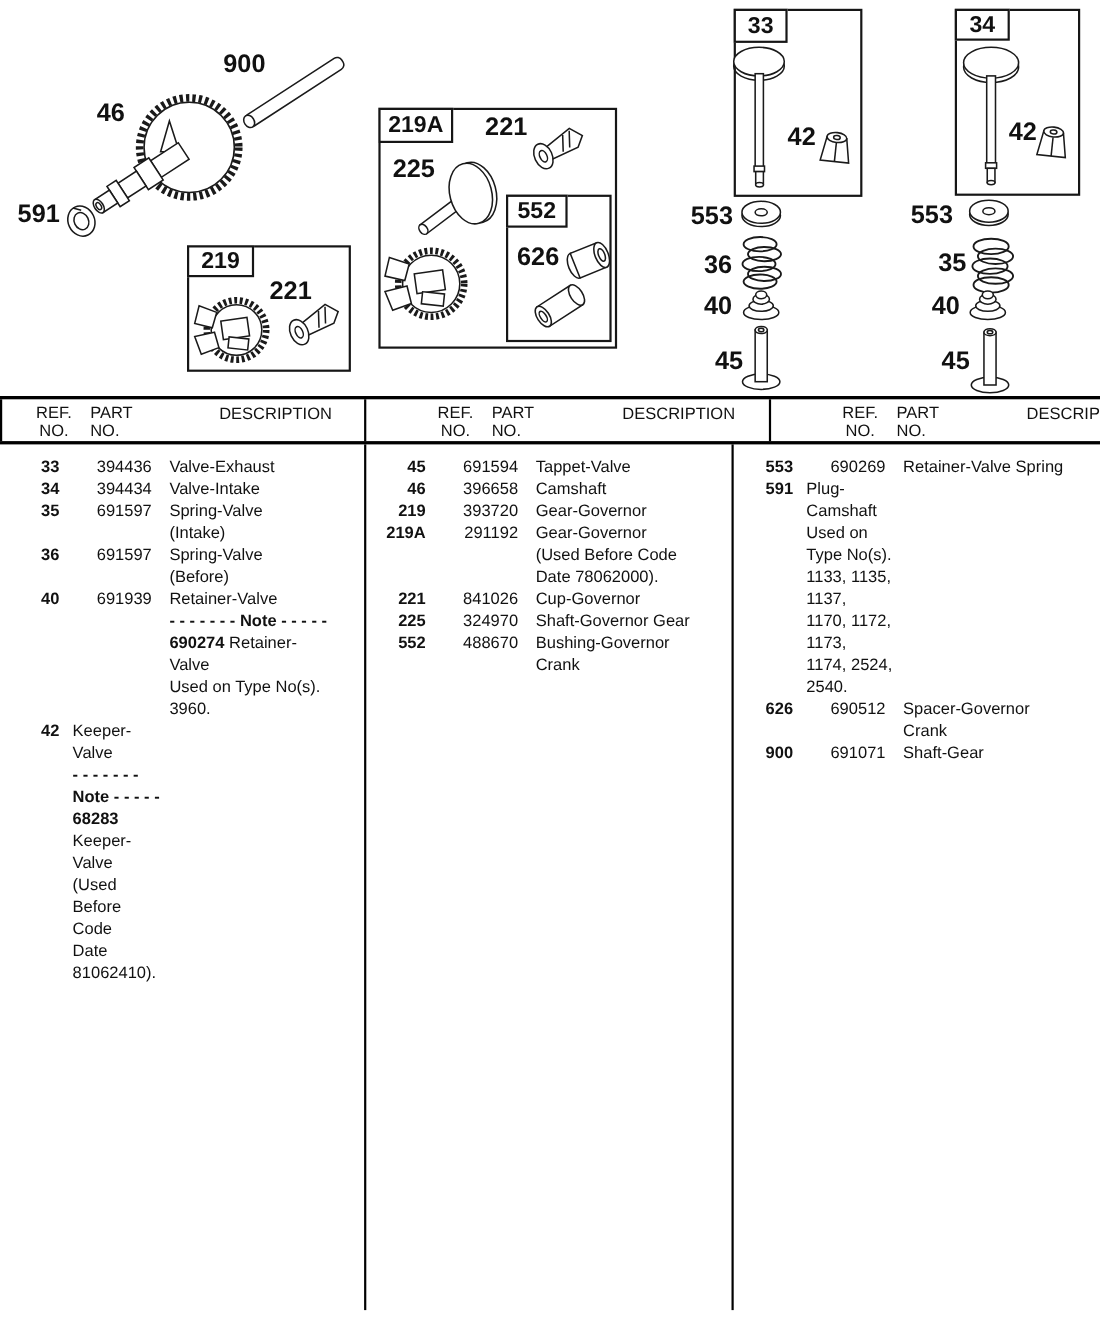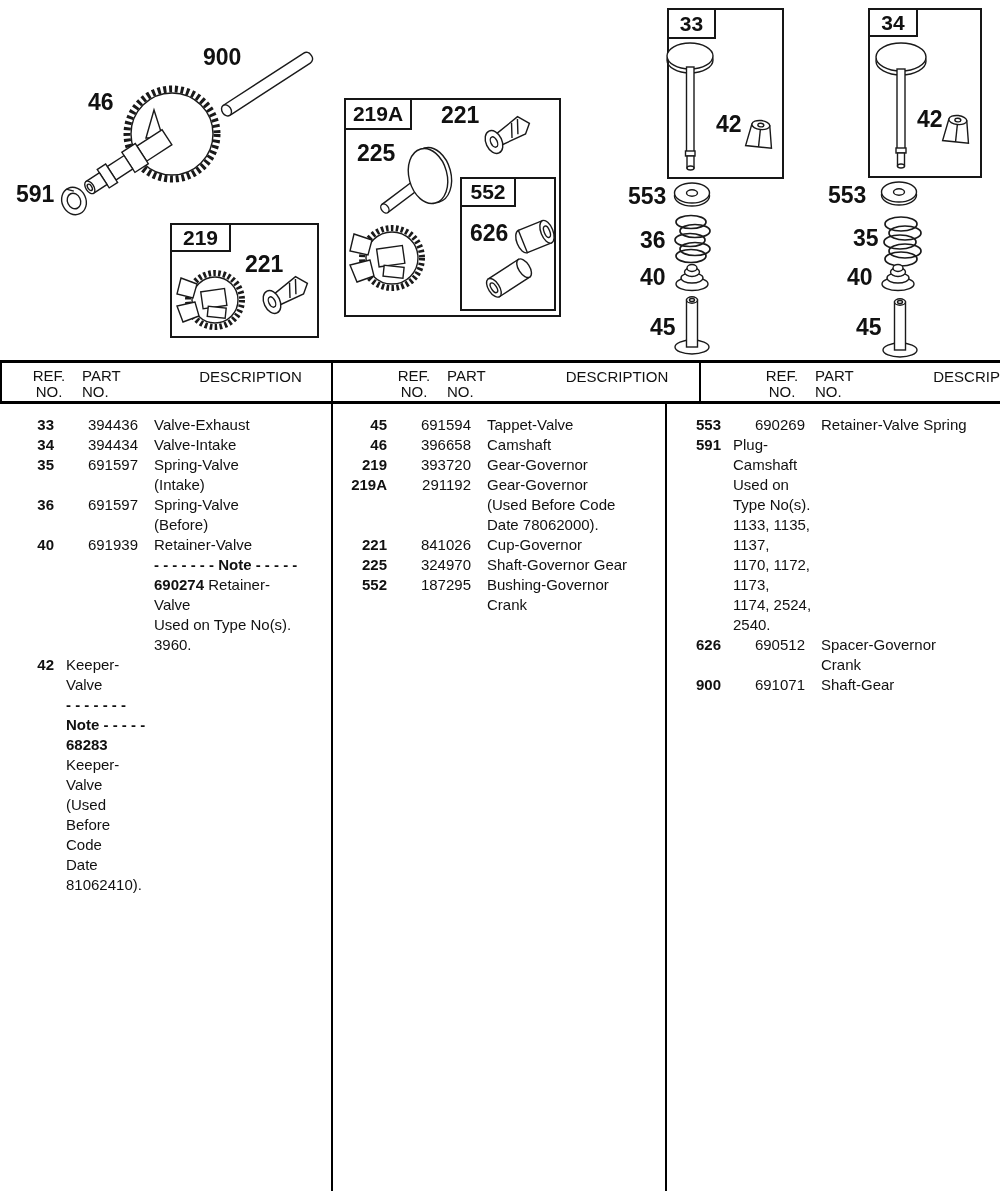--- a/index.html
+++ b/index.html
@@ -387,21 +387,21 @@
           </div>
           <div class="trow">
             <div class="c-ref">225</div>
             <div class="c-part">324970</div>
             <div class="c-desc">
               <div class="dline"><span>Shaft-Governor Gear</span></div>
             </div>
           </div>
           <div class="trow">
             <div class="c-ref">552</div>
-            <div class="c-part">187295</div>
+            <div class="c-part">488670</div>
             <div class="c-desc">
               <div class="dline"><span>Bushing-Governor</span></div>
               <div class="dline"><span>Crank</span></div>
             </div>
           </div>
         </div>
       <div class="bcol b2">
           <div class="trow">
             <div class="c-ref">553</div>
             <div class="c-part">690269</div>

